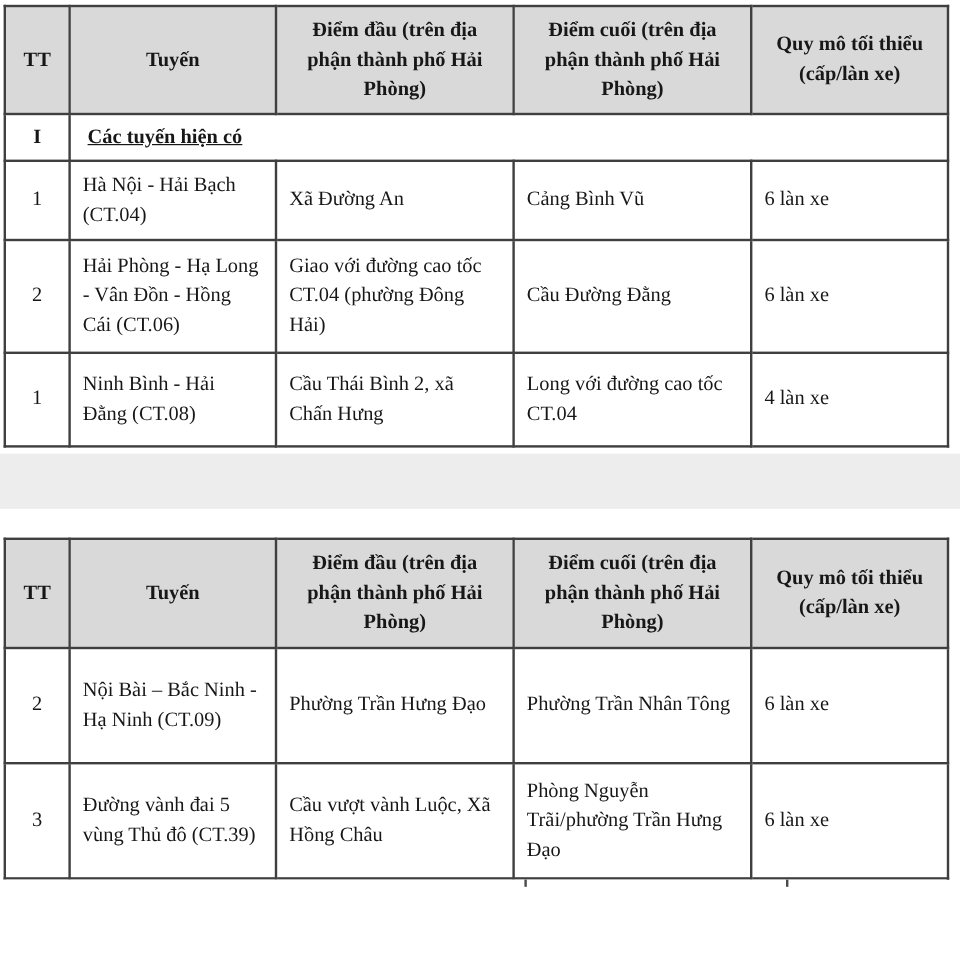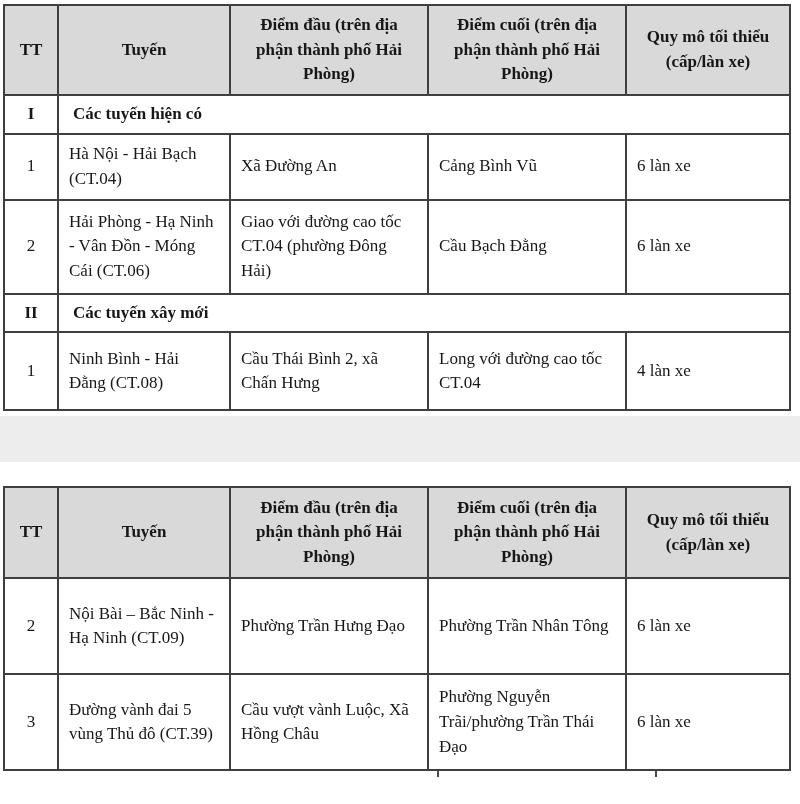--- a/index.html
+++ b/index.html
@@ -42,20 +42,21 @@
     text-align: left;
     padding: 6px 10px;
   }
   .doc-table td.tt {
     text-align: center;
     padding: 6px 4px;
   }
   .doc-table td.section-label {
     font-weight: bold;
     padding-left: 14px;
+    text-decoration: underline;
   }
   .doc-table td.section-tt {
     font-weight: bold;
     text-align: center;
   }
   
   .h-hdr1  { height: 90px; }
   .h-sec   { height: 38px; }
   .h-r1    { height: 66px; }
   .h-r2    { height: 94px; }
@@ -116,28 +117,24 @@
       </tr>
       <tr class="h-r1">
         <td class="tt">1</td>
         <td>Hà Nội - Hải Bạch (CT.04)</td>
         <td>Xã Đường An</td>
         <td>Cảng Bình Vũ</td>
         <td>6 làn xe</td>
       </tr>
       <tr class="h-r2">
         <td class="tt">2</td>
-        <td>Hải Phòng - Hạ Ninh - Vân Đồn - Móng Cái (CT.06)</td>
+        <td>Hải Phòng - Hạ Long - Vân Đồn - Hồng Cái (CT.06)</td>
         <td>Giao với đường cao tốc CT.04 (phường Đông Hải)</td>
-        <td>Cầu Bạch Đằng</td>
+        <td>Cầu Đường Đằng</td>
         <td>6 làn xe</td>
-      </tr>
-      <tr class="h-sec">
-        <td class="tt section-tt">II</td>
-        <td class="section-label" colspan="4">Các tuyến xây mới</td>
       </tr>
       <tr class="h-r3">
         <td class="tt">1</td>
         <td>Ninh Bình - Hải Đằng (CT.08)</td>
         <td>Cầu Thái Bình 2, xã Chấn Hưng</td>
         <td>Long với đường cao tốc CT.04</td>
         <td>4 làn xe</td>
       </tr>
     </tbody>
   </table>
@@ -166,21 +163,21 @@
         <td class="tt">2</td>
         <td>Nội Bài – Bắc Ninh - Hạ Ninh (CT.09)</td>
         <td>Phường Trần Hưng Đạo</td>
         <td>Phường Trần Nhân Tông</td>
         <td>6 làn xe</td>
       </tr>
       <tr class="h-r5">
         <td class="tt">3</td>
         <td>Đường vành đai 5 vùng Thủ đô (CT.39)</td>
         <td>Cầu vượt vành Luộc, Xã Hồng Châu</td>
-        <td>Phường Nguyễn Trãi/phường Trần Thái Đạo</td>
+        <td>Phòng Nguyễn Trãi/phường Trần Hưng Đạo</td>
         <td>6 làn xe</td>
       </tr>
     </tbody>
   </table>
 
   <div class="sliver">
     <span class="tick tick1"></span>
     <span class="tick tick2"></span>
   </div>
 

